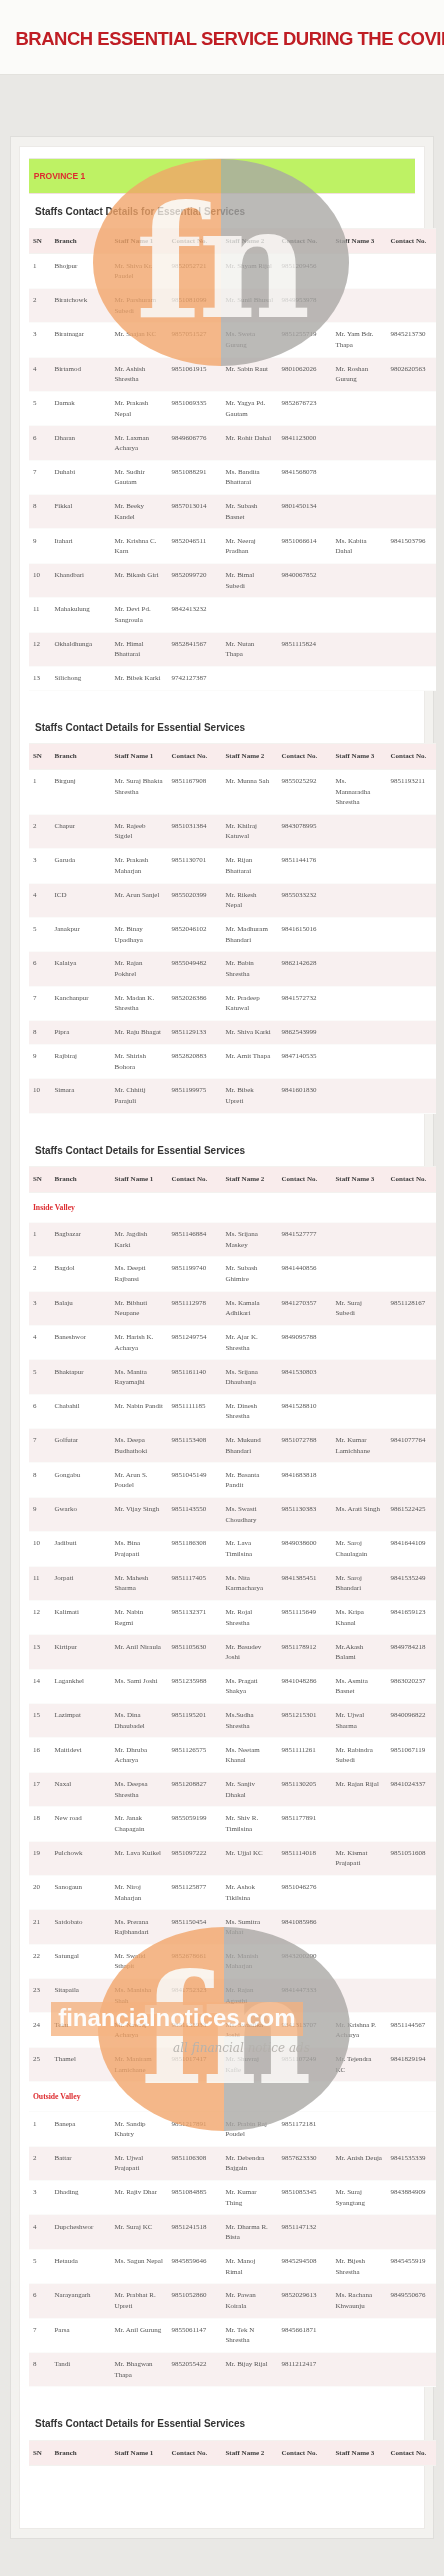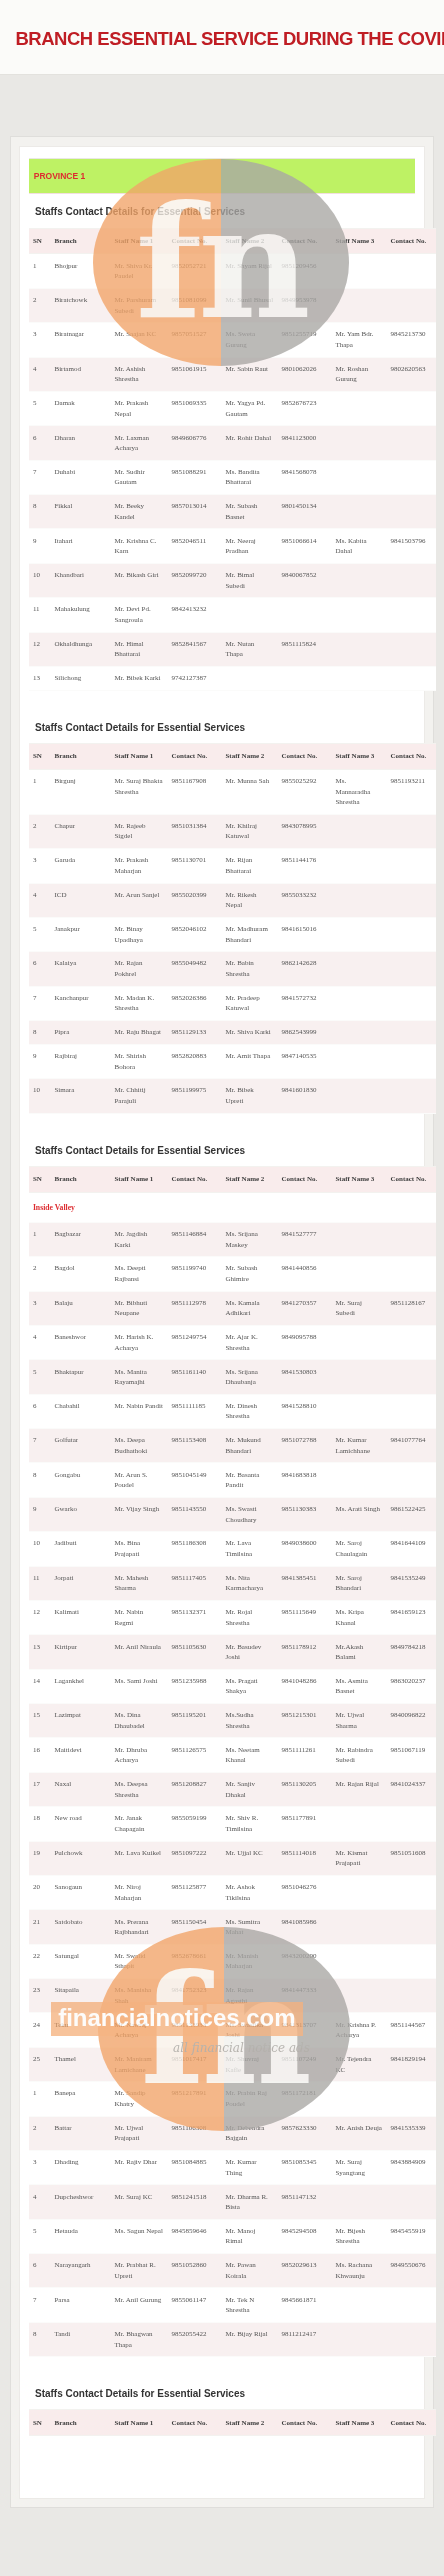--- a/index.html
+++ b/index.html
@@ -648,20 +648,23 @@
               <tr class="pink">
                 <td>25</td>
                 <td>Thamel</td>
                 <td>Mr. Maniram Lamichane</td>
                 <td>9851017417</td>
                 <td>Mr. Shuvraj Kafle</td>
                 <td>9851107249</td>
                 <td>Mr. Tejendra KC</td>
                 <td>9841829194</td>
               </tr>
+              <tr class="subheader">
+                <td colspan="8">Outside Valley</td>
+              </tr>
               <tr>
                 <td>1</td>
                 <td>Banepa</td>
                 <td>Mr. Sandip Khatry</td>
                 <td>9851217891</td>
                 <td>Mr. Prabin Raj Poudel</td>
                 <td>9851172181</td>
                 <td></td>
                 <td></td>
               </tr>

